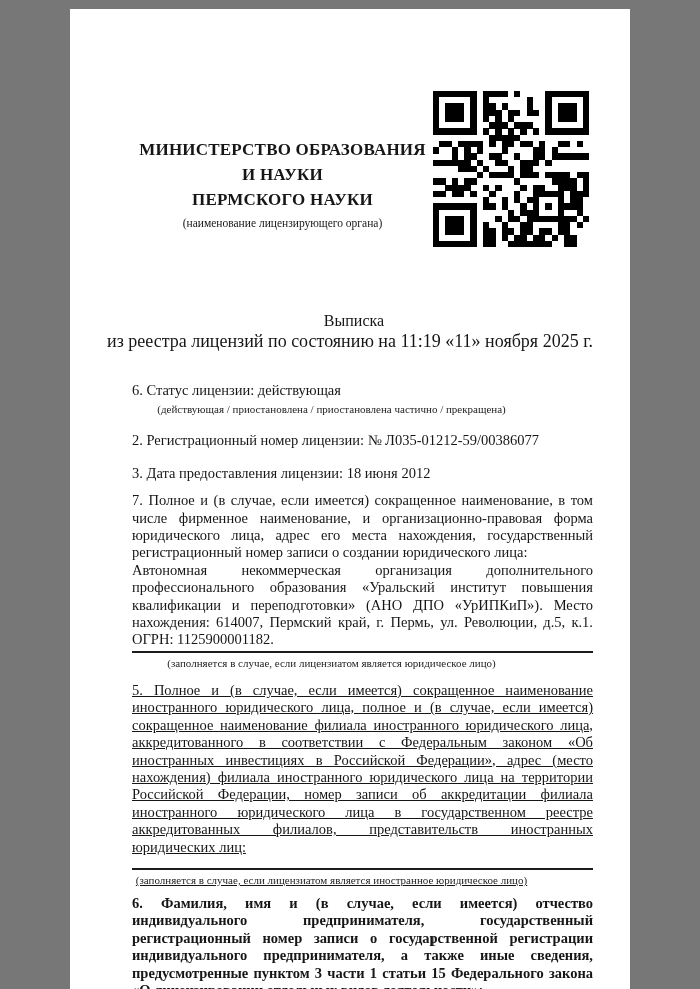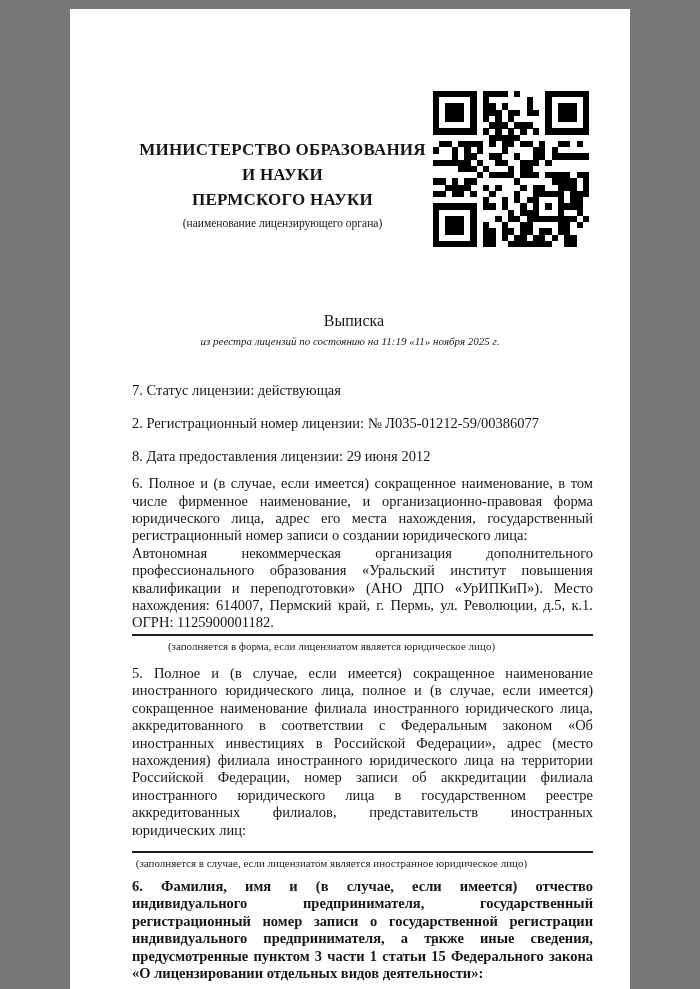--- a/index.html
+++ b/index.html
@@ -11,31 +11,31 @@
   }
   
   .header { display:flex; align-items:flex-start; padding:82px 41px 0 62px; }
   .ministry { flex:1; text-align:center; padding-top:46px; }
   .ministry-name { font-weight:bold; font-size:17px; line-height:25px; letter-spacing:.2px; }
   .ministry-caption { font-size:11.5px; line-height:14px; margin-top:4px; }
   .qr { width:156px; height:156px; display:block; }
 
   
   .doc-title { margin-top:64px; text-align:center; font-size:16px; line-height:20px;padding-left:8px; }
-  .doc-subtitle { text-align:center; font-size:11px; line-height:20px;font-style:italic; }
+  .doc-subtitle { text-align:center; font-size:18px; line-height:20px; }
 
   
   .content { padding:0 37px 0 62px; font-size:14.5px; line-height:17.4px; }
   .content p { margin:0; }
   .just { text-align:justify; text-justify:inter-word; }
   .item-1 { margin-top:31px; }
   .item-2 { margin-top:16px; }
   .item-3 { margin-top:15px; }
   .item-4 { margin-top:10px; }
-  .item-5 { margin-top:12px; }
+  .item-5 { margin-top:12px;text-decoration:underline; }
   .item-6 { margin-top:8px;font-weight:bold; }
   .item-7 { margin-top:14px; }
   .fill-blank { height:10px; }
   .rule { border:0; border-top:2px solid #1c1c1c; margin:2px 0 0 0; }
   .hint { font-size:11px; line-height:14px; text-align:center; margin-top:3px;
           position:relative; left:-31px; color:#1d1d1d; }
 
   .footer { position:absolute; top:924px; left:62px; width:601px;
             text-align:center; font-size:14.5px; }
 </style>
@@ -373,36 +373,37 @@
         <rect x="22" y="24" width="1.02" height="1.02" fill="#000"></rect>
       </svg>
   </div>
 
   <div class="doc-title">Выписка</div>
   <div class="doc-subtitle">из реестра лицензий по состоянию на 11:19 «11» ноября 2025 г.</div>
 
   <div class="content">
 
     <div class="item-1">
-      <p>7. Статус лицензии: действующая</p>
+      <p>6. Статус лицензии: действующая</p>
+      <div class="hint">(действующая / приостановлена / приостановлена частично / прекращена)</div>
     </div>
 
     <div class="item-2">
       <p>2. Регистрационный номер лицензии: № Л035-01212-59/00386077</p>
     </div>
 
     <div class="item-3">
-      <p>8. Дата предоставления лицензии: 29 июня 2012</p>
+      <p>3. Дата предоставления лицензии: 18 июня 2012</p>
     </div>
 
     <div class="item-4">
-      <p class="just">6. Полное и (в случае, если имеется) сокращенное наименование, в том числе фирменное наименование, и организационно-правовая форма юридического лица, адрес его места нахождения, государственный регистрационный номер записи о создании юридического лица:</p>
+      <p class="just">7. Полное и (в случае, если имеется) сокращенное наименование, в том числе фирменное наименование, и организационно-правовая форма юридического лица, адрес его места нахождения, государственный регистрационный номер записи о создании юридического лица:</p>
       <p class="just">Автономная некоммерческая организация дополнительного профессионального образования «Уральский институт повышения квалификации и переподготовки» (АНО ДПО «УрИПКиП»). Место нахождения: 614007, Пермский край, г. Пермь, ул. Революции, д.5, к.1. ОГРН: 1125900001182.</p>
       <hr class="rule">
-      <div class="hint">(заполняется в форма, если лицензиатом является юридическое лицо)</div>
+      <div class="hint">(заполняется в случае, если лицензиатом является юридическое лицо)</div>
     </div>
 
     <div class="item-5">
       <p class="just">5. Полное и (в случае, если имеется) сокращенное наименование иностранного юридического лица, полное и (в случае, если имеется) сокращенное наименование филиала иностранного юридического лица, аккредитованного в соответствии с Федеральным законом «Об иностранных инвестициях в Российской Федерации», адрес (место нахождения) филиала иностранного юридического лица на территории Российской Федерации, номер записи об аккредитации филиала иностранного юридического лица в государственном реестре аккредитованных филиалов, представительств иностранных юридических лиц:</p>
       <div class="fill-blank"></div>
       <hr class="rule">
       <div class="hint">(заполняется в случае, если лицензиатом является иностранное юридическое лицо)</div>
     </div>
 
     <div class="item-6">

